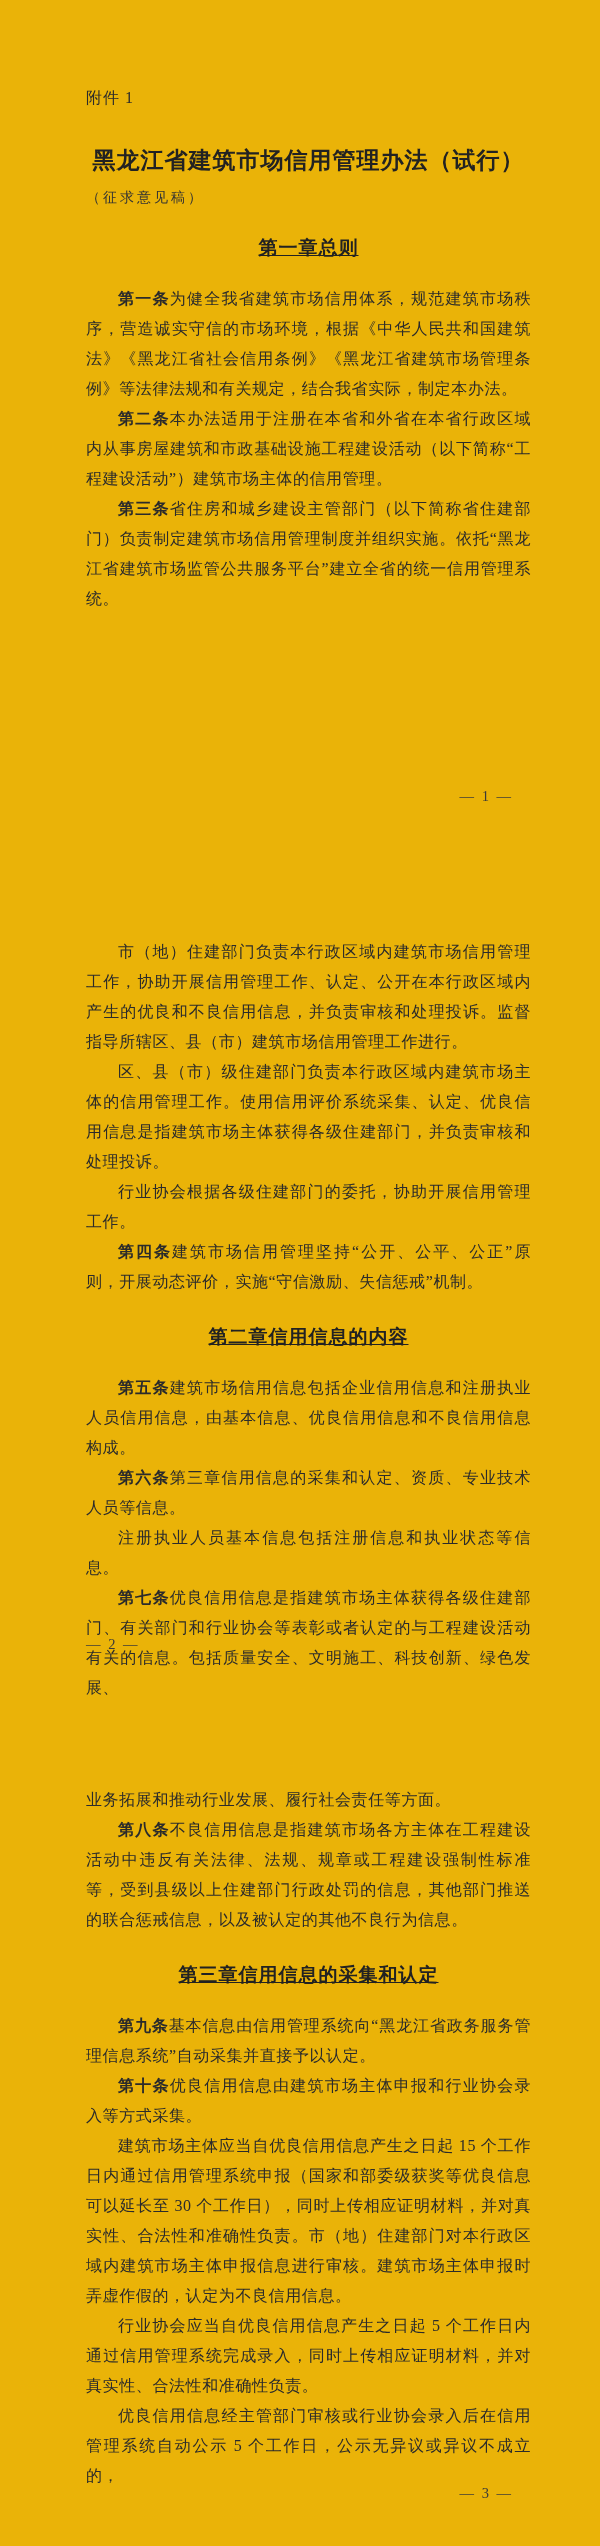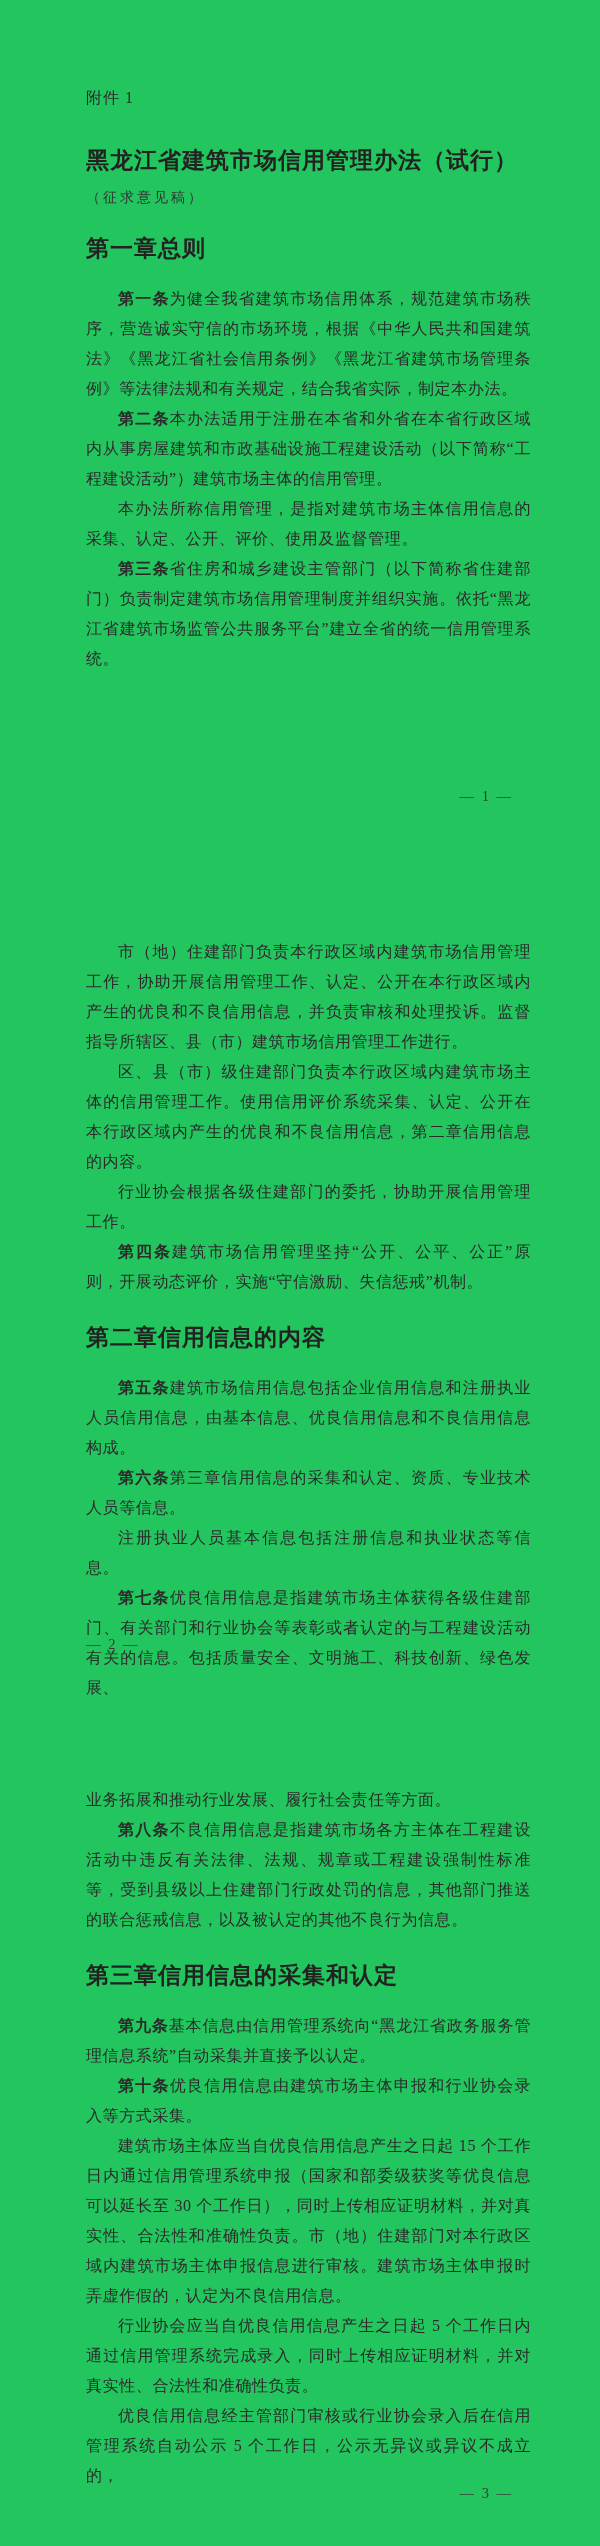--- a/index.html
+++ b/index.html
@@ -9,29 +9,30 @@
     color:#2b2b2b;
     font-family:"Liberation Serif", serif;
   }
   .doc{width:600px;}
   .page{
     height:848.66px;
     box-sizing:border-box;
     position:relative;
     padding:88px 69px 0 86px;
     overflow:hidden;
-    background:#22c55e;
+    background:#eab308;
   }
   .attachment{
     font-size:16px;
     line-height:20px;
     letter-spacing:1px;
   }
   .title{
     margin:36px 0 0 0;
+    text-align:center;
     font-size:23px;
     line-height:32px;
     font-family:"Liberation Sans", sans-serif;
     font-weight:700;
     letter-spacing:1px;
     color:#222;
   }
   .subtitle{
     margin-top:12px;
     font-size:14px;
@@ -48,27 +49,28 @@
     text-indent:2em;
     letter-spacing:0.6px;
   }
   .para.noindent{text-indent:0;}
   .lead{
     font-family:"Liberation Sans", sans-serif;
     font-weight:700;
   }
   .chapter{
     margin:25px 0 21px 0;
-    text-align:left;
-    font-size:23px;
+    text-align:center;
+    font-size:19px;
     line-height:30px;
     font-family:"Liberation Sans", sans-serif;
     font-weight:700;
     letter-spacing:1px;
     color:#222;
+    text-decoration:underline;
   }
   .pagenum{
     position:absolute;
     bottom:44px;
     font-size:14.5px;
     color:#3a3a3a;
     letter-spacing:2px;
   }
   .pagenum.right{right:87px;}
   .pagenum.left{left:86px;}
@@ -79,30 +81,29 @@
 <div class="doc">
 
   <section class="page">
     <div class="attachment">附件 1</div>
     <h1 class="title">黑龙江省建筑市场信用管理办法（试行）</h1>
     <div class="subtitle">（征求意见稿）</div>
     <div class="blocks">
         <h2 class="chapter">第一章总则</h2>
         <p class="para"><span class="lead">第一条</span><span>为健全我省建筑市场信用体系，规范建筑市场秩序，营造诚实守信的市场环境，根据《中华人民共和国建筑法》《黑龙江省社会信用条例》《黑龙江省建筑市场管理条例》等法律法规和有关规定，结合我省实际，制定本办法。</span></p>
         <p class="para"><span class="lead">第二条</span><span>本办法适用于注册在本省和外省在本省行政区域内从事房屋建筑和市政基础设施工程建设活动（以下简称“工程建设活动”）建筑市场主体的信用管理。</span></p>
-        <p class="para"><span>本办法所称信用管理，是指对建筑市场主体信用信息的采集、认定、公开、评价、使用及监督管理。</span></p>
         <p class="para"><span class="lead">第三条</span><span>省住房和城乡建设主管部门（以下简称省住建部门）负责制定建筑市场信用管理制度并组织实施。依托“黑龙江省建筑市场监管公共服务平台”建立全省的统一信用管理系统。</span></p>
       </div>
     <div class="pagenum right">— 1 —</div>
   </section>
 
   <section class="page">
     <div class="blocks">
         <p class="para"><span>市（地）住建部门负责本行政区域内建筑市场信用管理工作，协助开展信用管理工作、认定、公开在本行政区域内产生的优良和不良信用信息，并负责审核和处理投诉。监督指导所辖区、县（市）建筑市场信用管理工作进行。</span></p>
-        <p class="para"><span>区、县（市）级住建部门负责本行政区域内建筑市场主体的信用管理工作。使用信用评价系统采集、认定、公开在本行政区域内产生的优良和不良信用信息，第二章信用信息的内容。</span></p>
+        <p class="para"><span>区、县（市）级住建部门负责本行政区域内建筑市场主体的信用管理工作。使用信用评价系统采集、认定、优良信用信息是指建筑市场主体获得各级住建部门，并负责审核和处理投诉。</span></p>
         <p class="para"><span>行业协会根据各级住建部门的委托，协助开展信用管理工作。</span></p>
         <p class="para"><span class="lead">第四条</span><span>建筑市场信用管理坚持“公开、公平、公正”原则，开展动态评价，实施“守信激励、失信惩戒”机制。</span></p>
         <h2 class="chapter">第二章信用信息的内容</h2>
         <p class="para"><span class="lead">第五条</span><span>建筑市场信用信息包括企业信用信息和注册执业人员信用信息，由基本信息、优良信用信息和不良信用信息构成。</span></p>
         <p class="para"><span class="lead">第六条</span><span>第三章信用信息的采集和认定、资质、专业技术人员等信息。</span></p>
         <p class="para"><span>注册执业人员基本信息包括注册信息和执业状态等信息。</span></p>
         <p class="para"><span class="lead">第七条</span><span>优良信用信息是指建筑市场主体获得各级住建部门、有关部门和行业协会等表彰或者认定的与工程建设活动有关的信息。包括质量安全、文明施工、科技创新、绿色发展、</span></p>
       </div>
     <div class="pagenum left">— 2 —</div>
   </section>

